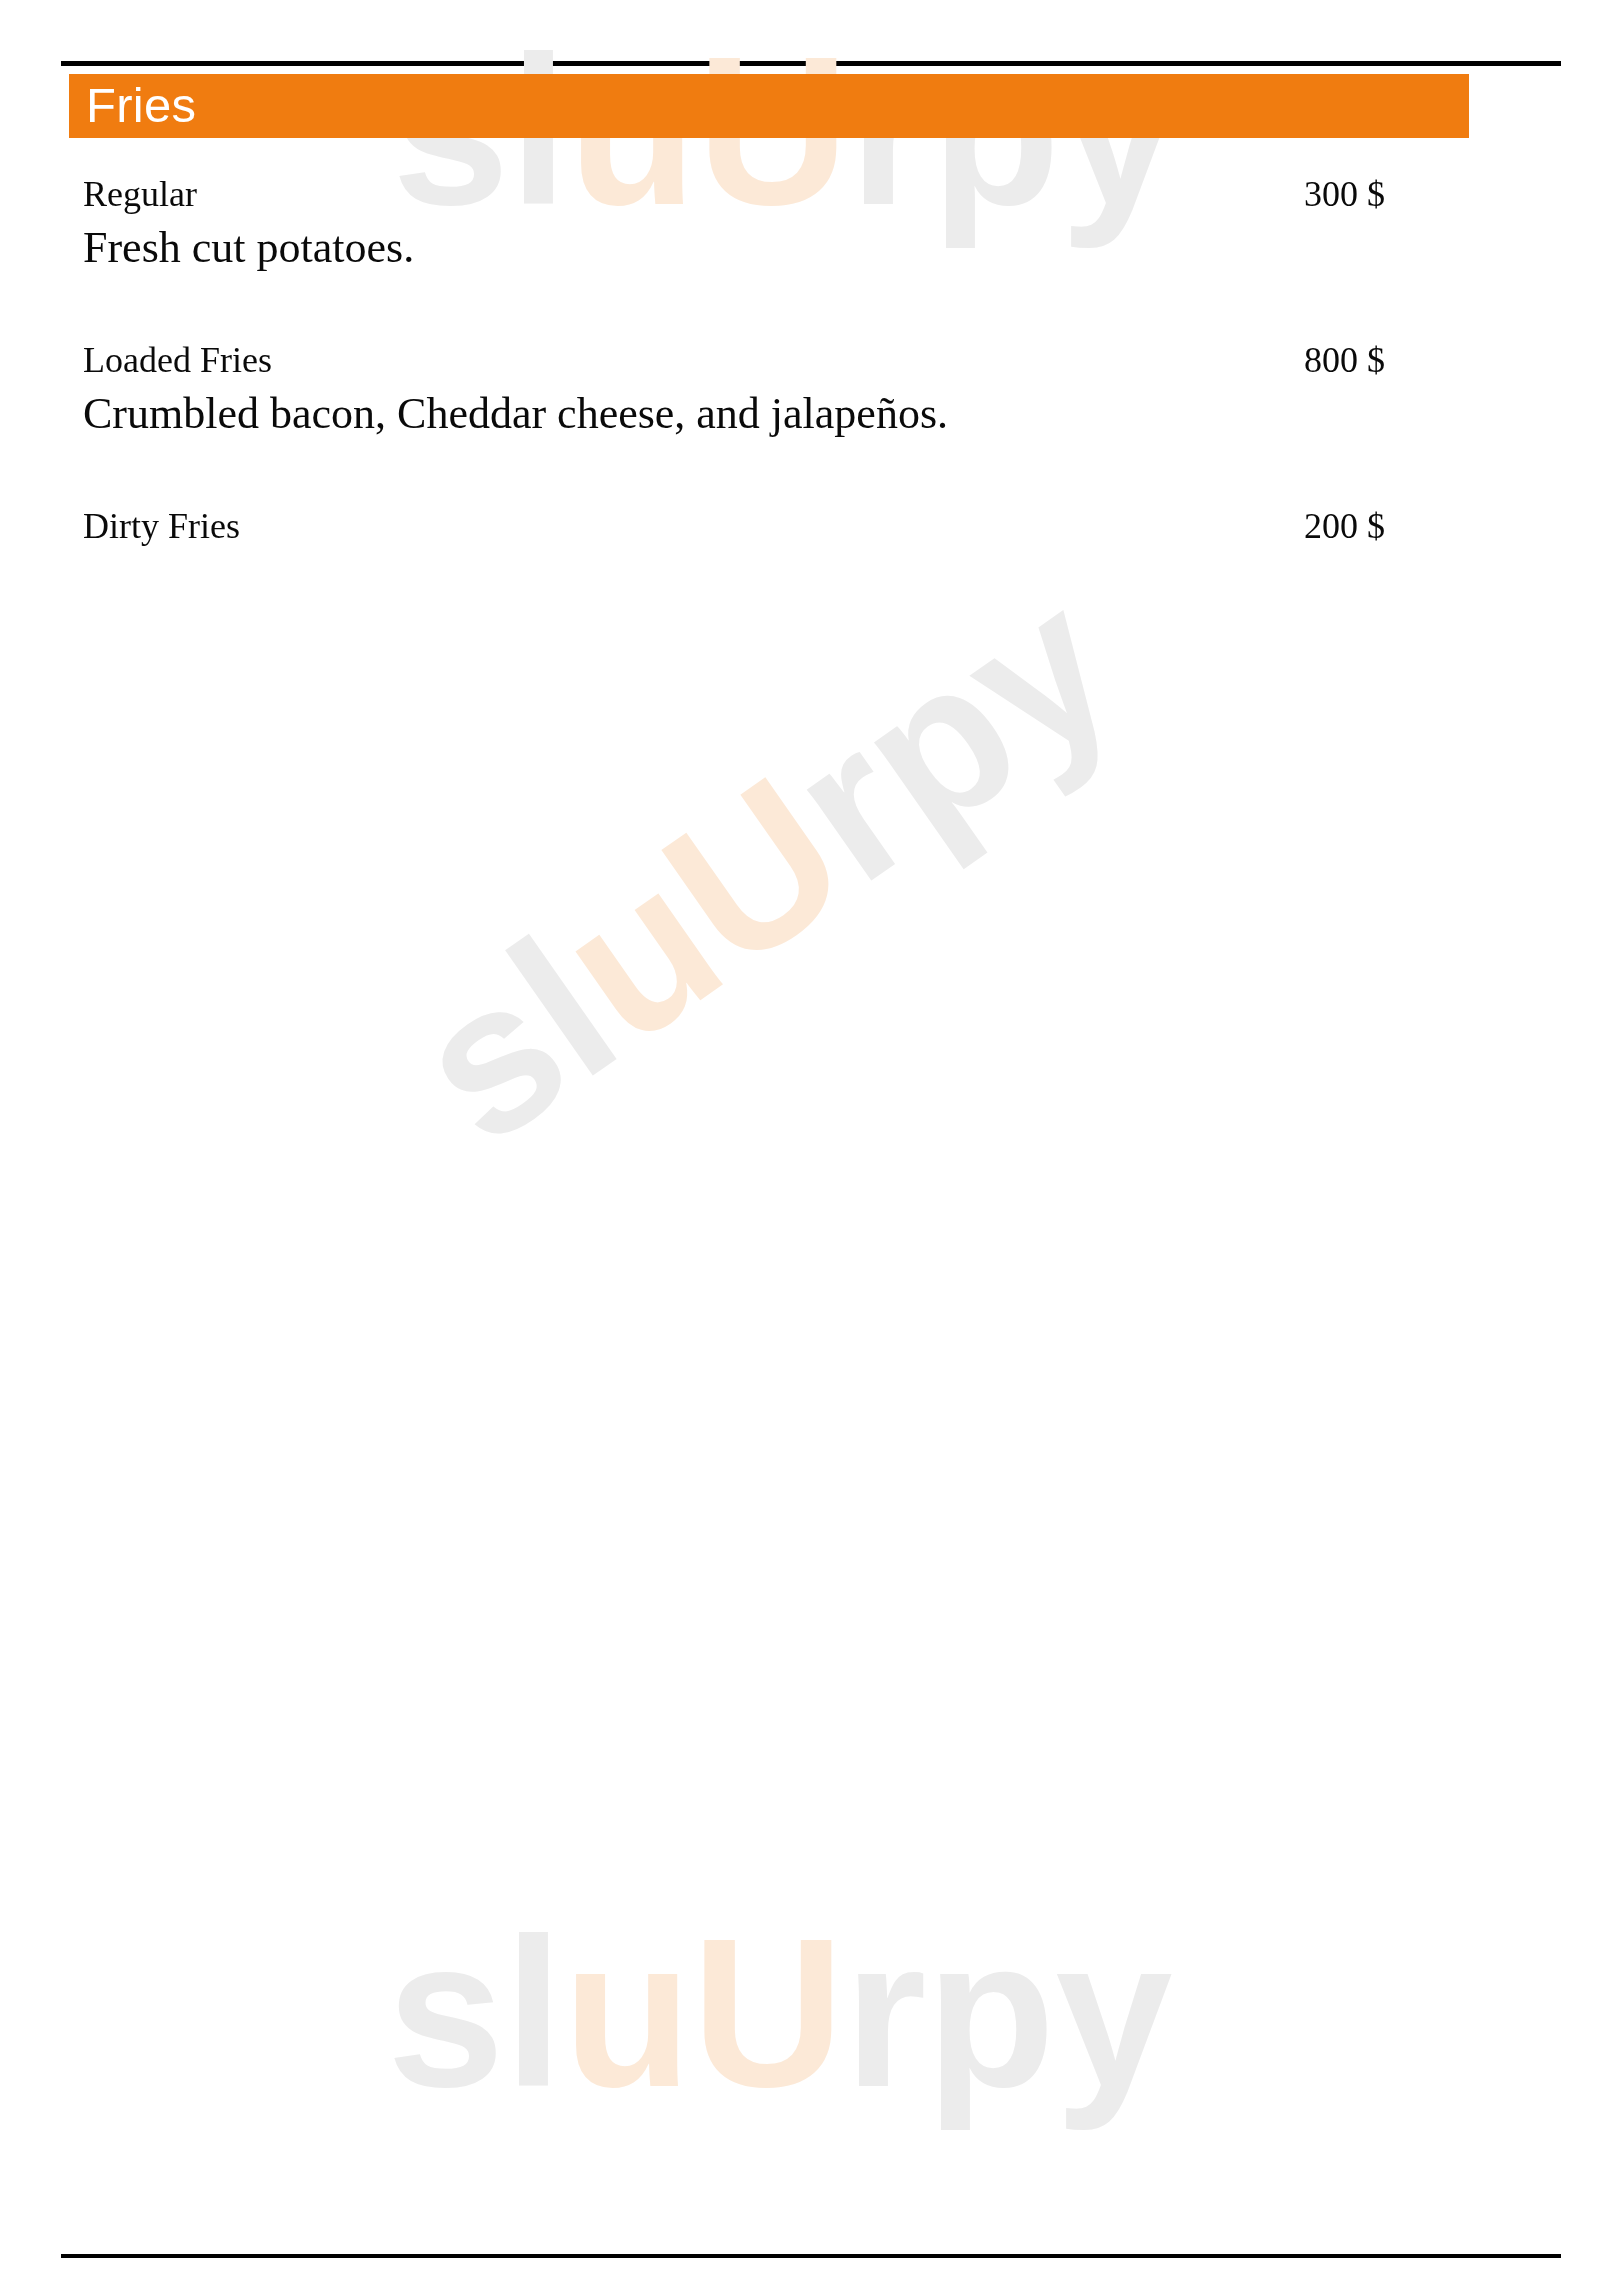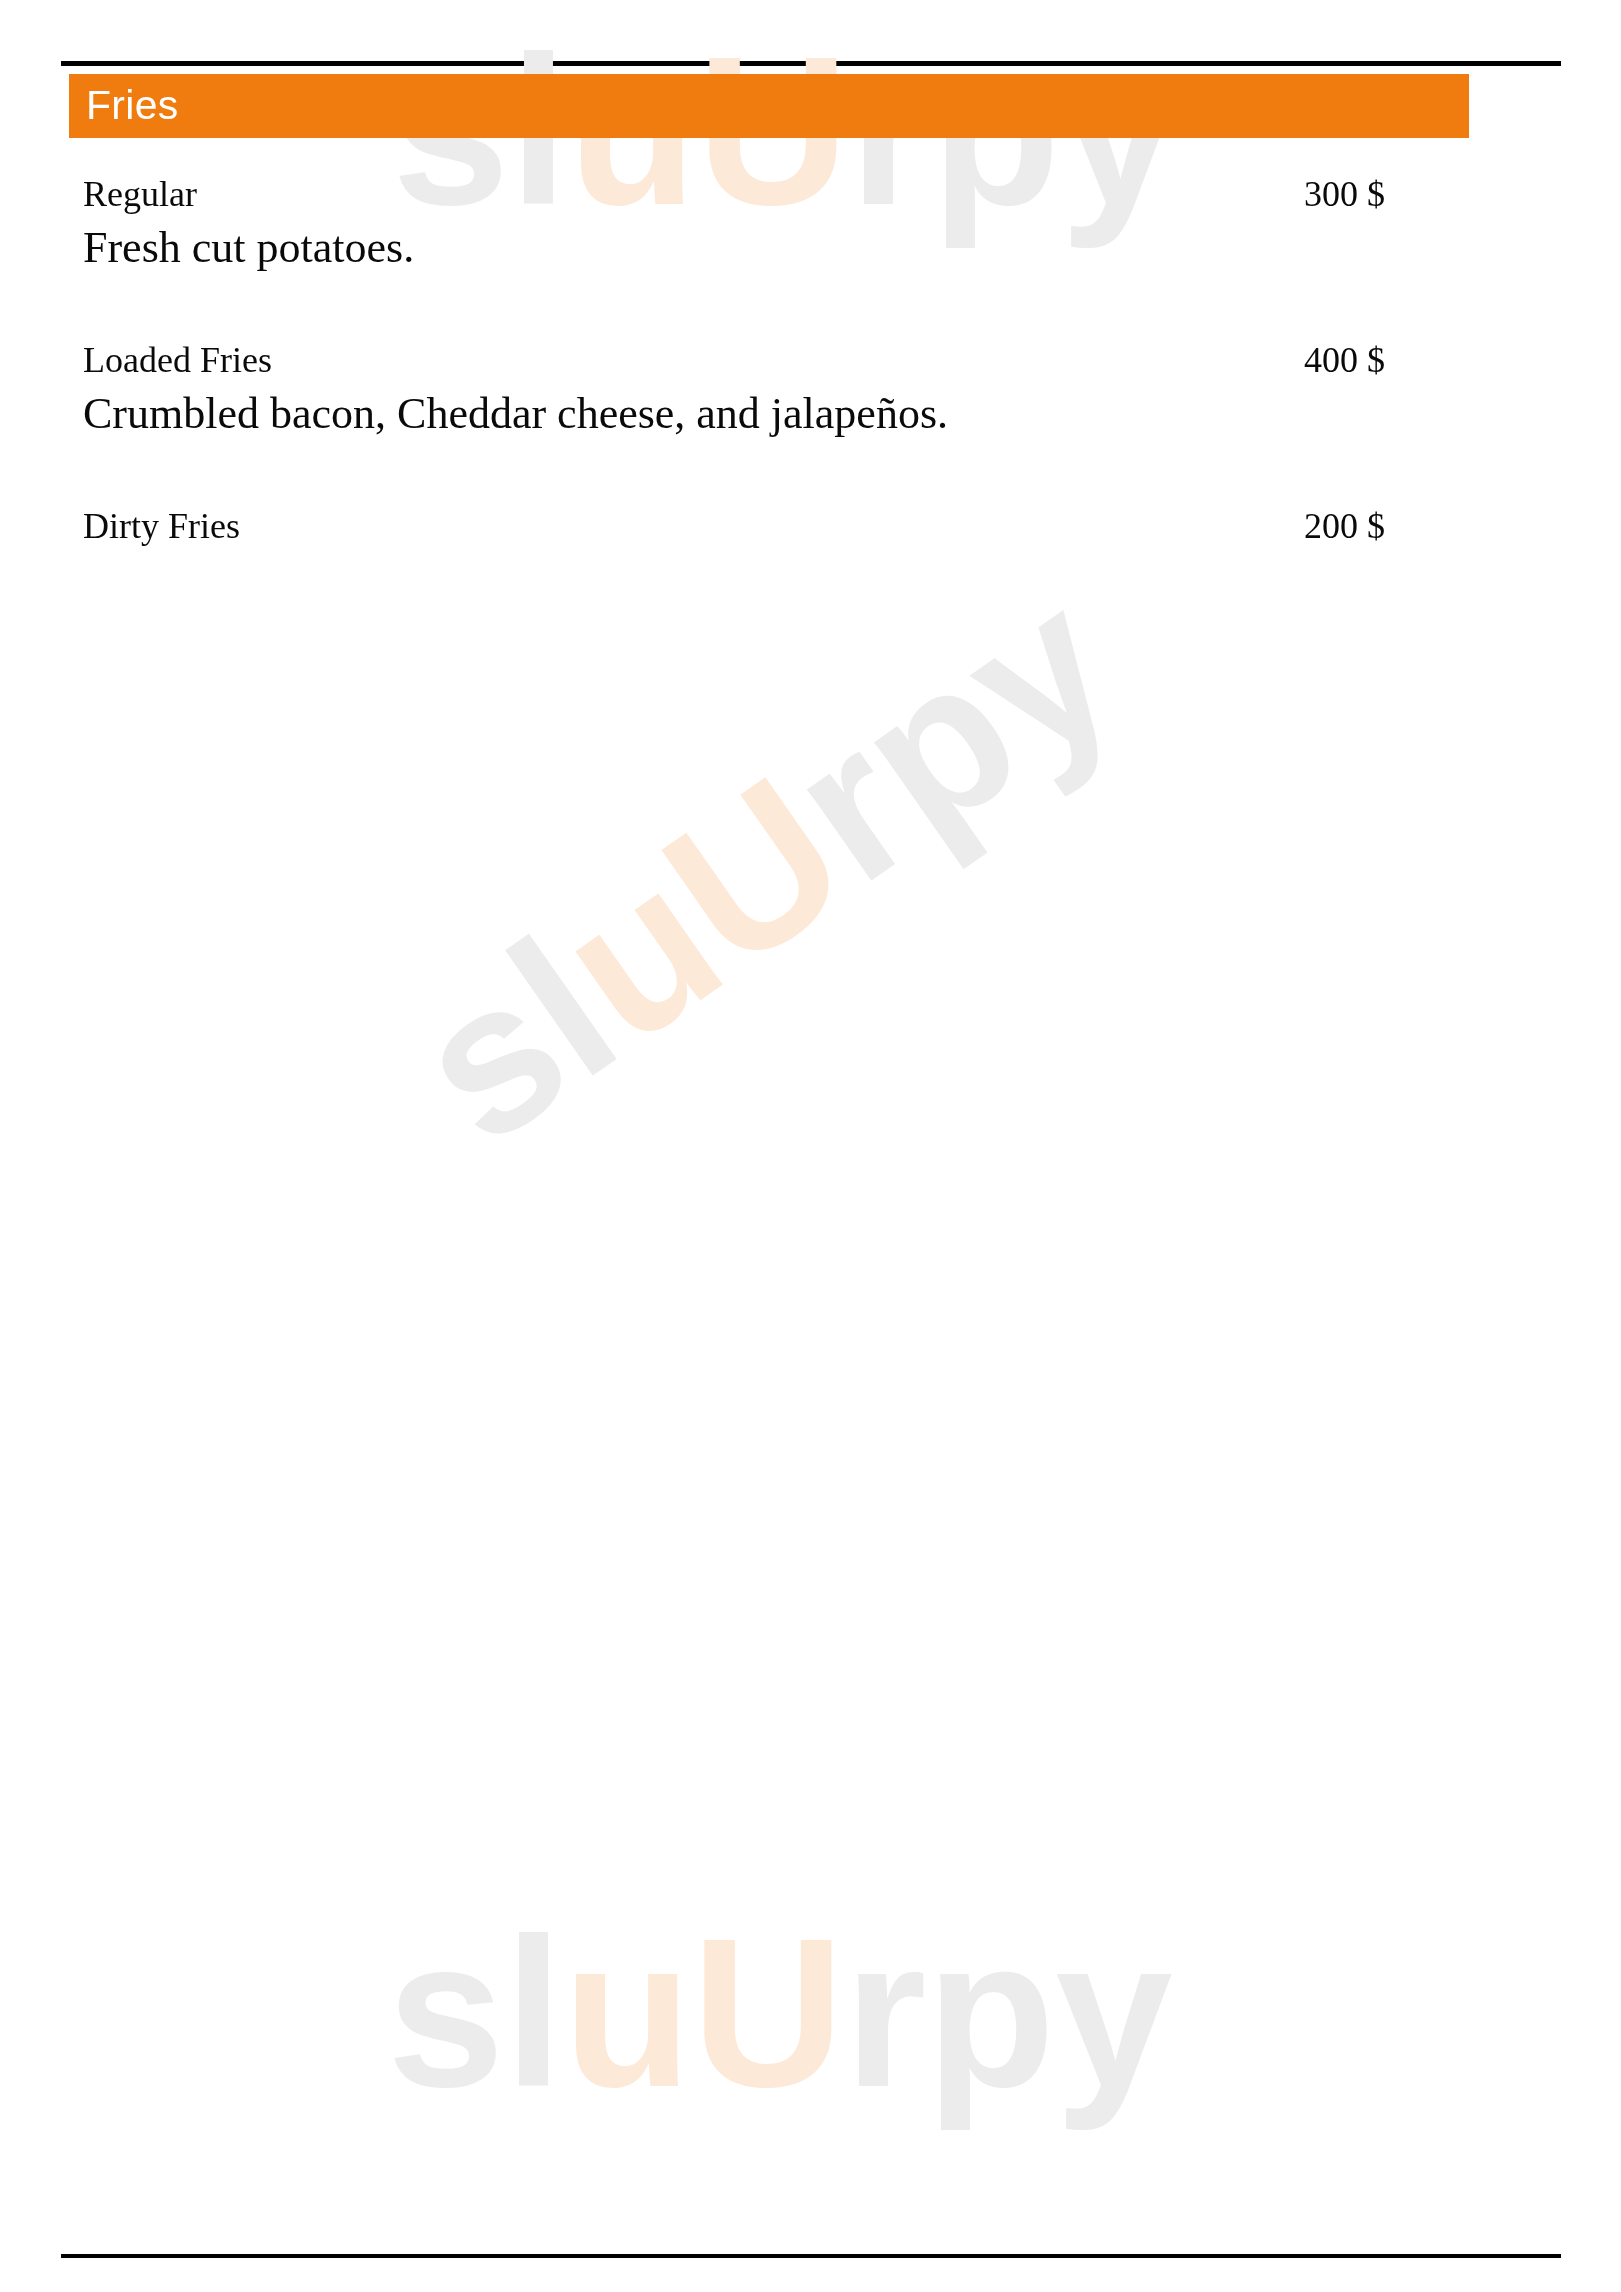--- a/index.html
+++ b/index.html
@@ -45,21 +45,21 @@
     top: 74px;
     width: 1400px;
     height: 64px;
     background: #f07c10;
   }
   .section-title {
     position: absolute;
     left: 86px;
     top: 82px;
     font-family: "Liberation Sans", sans-serif;
-    font-size: 41px;
+    font-size: 49px;
     color: #ffffff;
     letter-spacing: 0.3px;
     line-height: 47px;
   }
 
   
   .wm {
     position: absolute;
     pointer-events: none;
     user-select: none;
@@ -149,21 +149,21 @@
       <div class="item-row">
         <span class="item-name">Regular</span>
         <span class="item-price">300 $</span>
       </div>
       <div class="item-desc">Fresh cut potatoes.</div>
     </div>
 
     <div class="item">
       <div class="item-row">
         <span class="item-name">Loaded Fries</span>
-        <span class="item-price">400 $</span>
+        <span class="item-price">800 $</span>
       </div>
       <div class="item-desc">Crumbled bacon, Cheddar cheese, and jalapeños.</div>
     </div>
 
     <div class="item">
       <div class="item-row">
         <span class="item-name">Dirty Fries</span>
         <span class="item-price">200 $</span>
       </div>
     </div>

